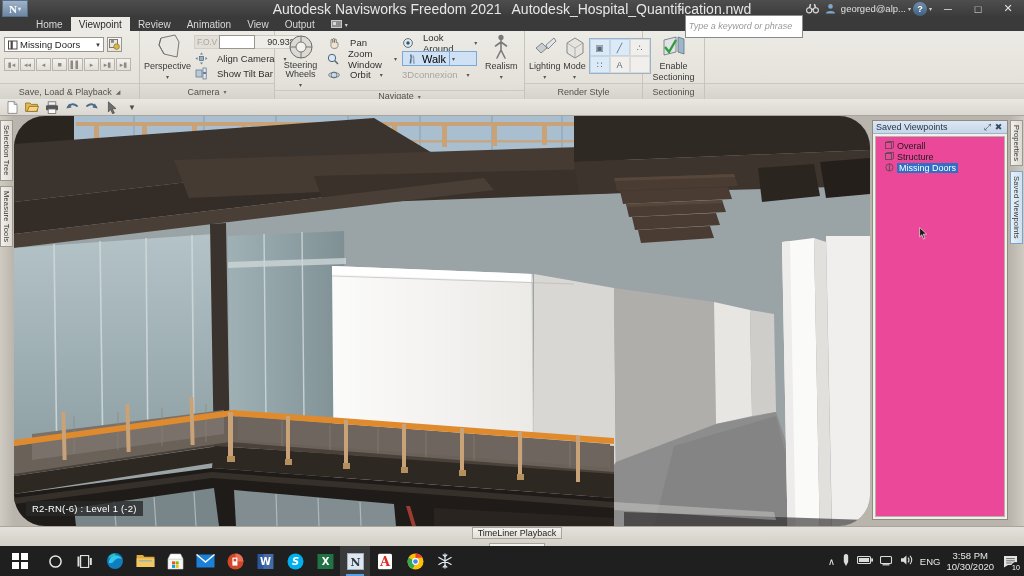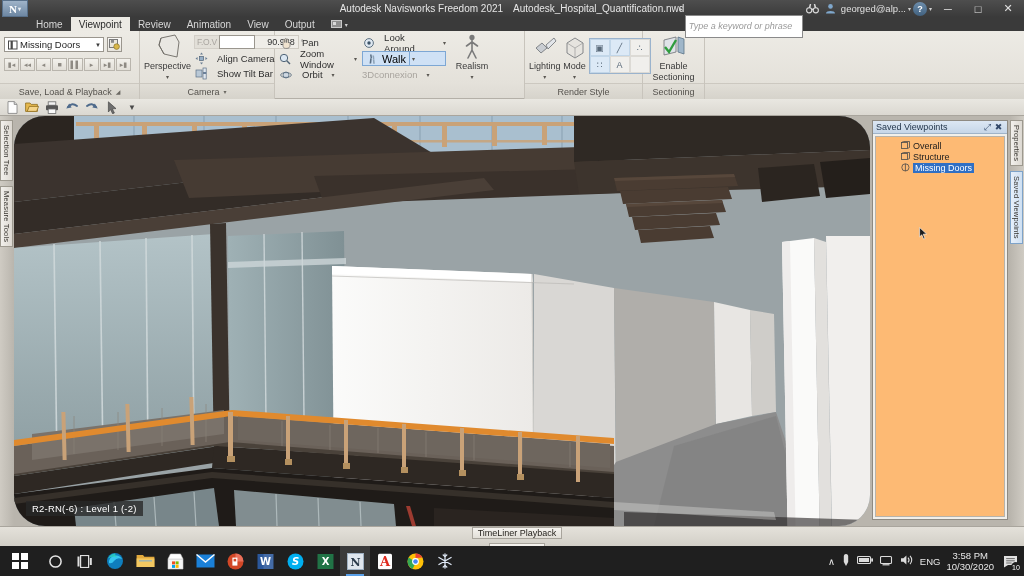--- a/index.html
+++ b/index.html
@@ -23,21 +23,21 @@
     background:linear-gradient(to bottom,#9fb3c8,#6d87a3);
     border:1px solid #58708a;
     display:flex; align-items:center; justify-content:center;
     color:#fff; font-weight:bold; font-size:11px;
     font-family:"Liberation Serif", serif;
   }
   .applogo .caret{ font-size:6px; margin-left:1px; color:#e8eef4; }
   .title-center{
     position:absolute; left:0; right:0; top:0; height:17px;
     display:flex; align-items:center; justify-content:center;
-    gap:10px; color:#e6e6e6; font-size:10px; pointer-events:none;
+    gap:10px; color:#e6e6e6; font-size:14px; pointer-events:none;
   }
   .title-right{
     margin-left:auto; display:flex; align-items:center; height:17px; gap:2px;
     padding-right:2px; z-index:4;
   }
   .qsearch{
     width:118px; height:23px; background:#fff; border:1px solid #8a8a8a;
     font-size:9px; font-style:italic; color:#9a9a9a;
     padding:0 3px; display:flex; align-items:center;margin-top:35px;
   }
@@ -195,21 +195,21 @@
     display:flex; flex-direction:column;
   }
   .svhead{
     height:13px; background:linear-gradient(to bottom,#dce7f3,#c6d6e8);
     border-bottom:1px solid #9fb3c8; display:flex; align-items:center;
     padding:0 3px; font-size:9px; color:#1f3248;
   }
   .svhead .spacer{flex:1;}
   .svhead .hico{ width:11px;height:11px;display:flex;align-items:center;justify-content:center;
     font-size:9px; color:#33496a;}
-  .svbody{ flex:1; background:#fdba74; margin:2px; border:1px solid #b7b3ab; padding:3px 18px;}
+  .svbody{ flex:1; background:#ec4899; margin:2px; border:1px solid #b7b3ab; padding:3px 2px;}
   .svitem{ display:flex; align-items:center; gap:3px; height:11px; padding-left:6px;
     font-size:9px; color:#1c1c1c;}
   .svitem .vpic{ width:10px;height:10px;display:flex;align-items:center;justify-content:center;}
   .svitem.sel .lbl{ background:#2f6fc4; color:#fff; padding:0 2px;}
   .cursor-arrow{ position:absolute; left:46px; top:106px; }
 
   
   .bottombar{
     position:absolute; left:0; top:526px; width:1024px; height:20px;
     background:linear-gradient(to bottom,#e4e1da,#d2cfc7);
@@ -403,20 +403,31 @@
         </div>
       </div>
       <div class="panel-title">
         <span>Camera</span>
         <span class="dd">▾</span>
       </div>
     </div>
 
     <div class="panel" style="width:250px">
       <div class="panel-body navcols">
+        <div class="bigbtn" style="width:48px">
+          <span class="glyph">
+            <svg width="28" height="26" viewBox="0 0 28 26">
+              <circle cx="14" cy="13" r="11" fill="#dcdad5" stroke="#6e6b65" stroke-width="1"></circle>
+              <circle cx="14" cy="13" r="5" fill="#f3f2ef" stroke="#6e6b65" stroke-width="0.9"></circle>
+              <path d="M14 2 V8 M14 18 V24 M3 13 H9 M19 13 H25" stroke="#6e6b65" stroke-width="0.9"></path>
+            </svg>
+          </span>
+          <span style="line-height:9px">Steering Wheels</span>
+          <span class="ddcaret">▾</span>
+        </div>
 
         <div class="navlist" style="width:78px">
           <div class="smallrow">
             <span class="ic">
               <svg width="12" height="12" viewBox="0 0 12 12">
                 <path d="M3 6 V3.2 a0.9 0.9 0 0 1 1.8 0 V5.6 V2.4 a0.9 0.9 0 0 1 1.8 0 V5.6 V3 a0.9 0.9 0 0 1 1.8 0 V6 a0.9 0.9 0 0 1 1.6 0 V8.4 C10 10.4 8.6 11.4 7 11.4 H5.6 C4 11.4 3 10.2 3 8.6 Z" fill="#f0e3cf" stroke="#6a6a6a" stroke-width="0.7"></path>
               </svg>
             </span>
             <span>Pan</span>
           </div>
@@ -476,20 +487,24 @@
         <div class="bigbtn" style="width:42px">
           <span class="glyph">
             <svg width="20" height="26" viewBox="0 0 20 26">
               <circle cx="10" cy="3.4" r="2.6" fill="#7a7a7a"></circle>
               <path d="M10 6 V16 M10 8 L4.5 12 M10 8 L15.5 12 M10 16 L6 24 M10 16 L14 24" stroke="#7a7a7a" stroke-width="1.6" fill="none" stroke-linecap="round"></path>
             </svg>
           </span>
           <span>Realism</span>
           <span class="ddcaret">▾</span>
         </div>
+      </div>
+      <div class="panel-title">
+        <span>Navigate</span>
+        <span class="dd">▾</span>
       </div>
     </div>
 
     <div class="panel" style="width:118px">
       <div class="panel-body" style="gap:2px">
         <div class="bigbtn" style="width:36px">
           <span class="glyph">
             <svg width="24" height="26" viewBox="0 0 24 26">
               <path d="M3 14 L9 9 L14 14 L8 19 Z" fill="#c9cdd2" stroke="#6c7075" stroke-width="0.8"></path>
               <path d="M13 11 L21 4 L23 7 L15 15 Z" fill="#e2e5e9" stroke="#6c7075" stroke-width="0.8"></path>

